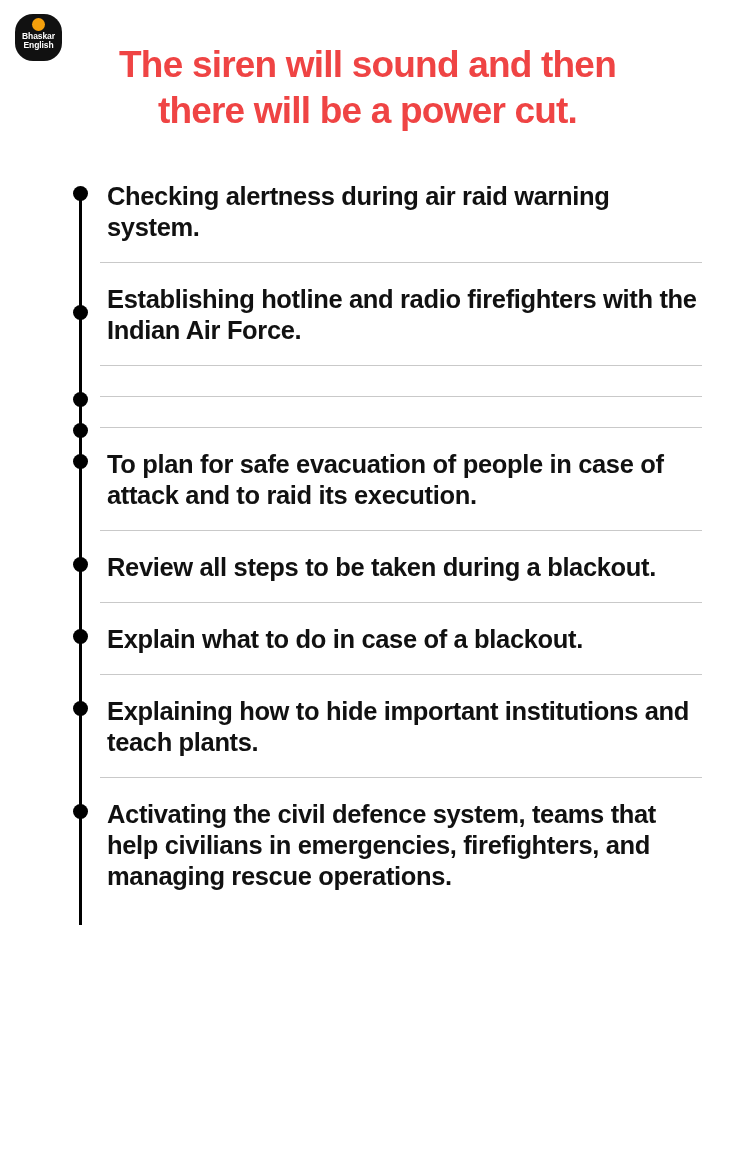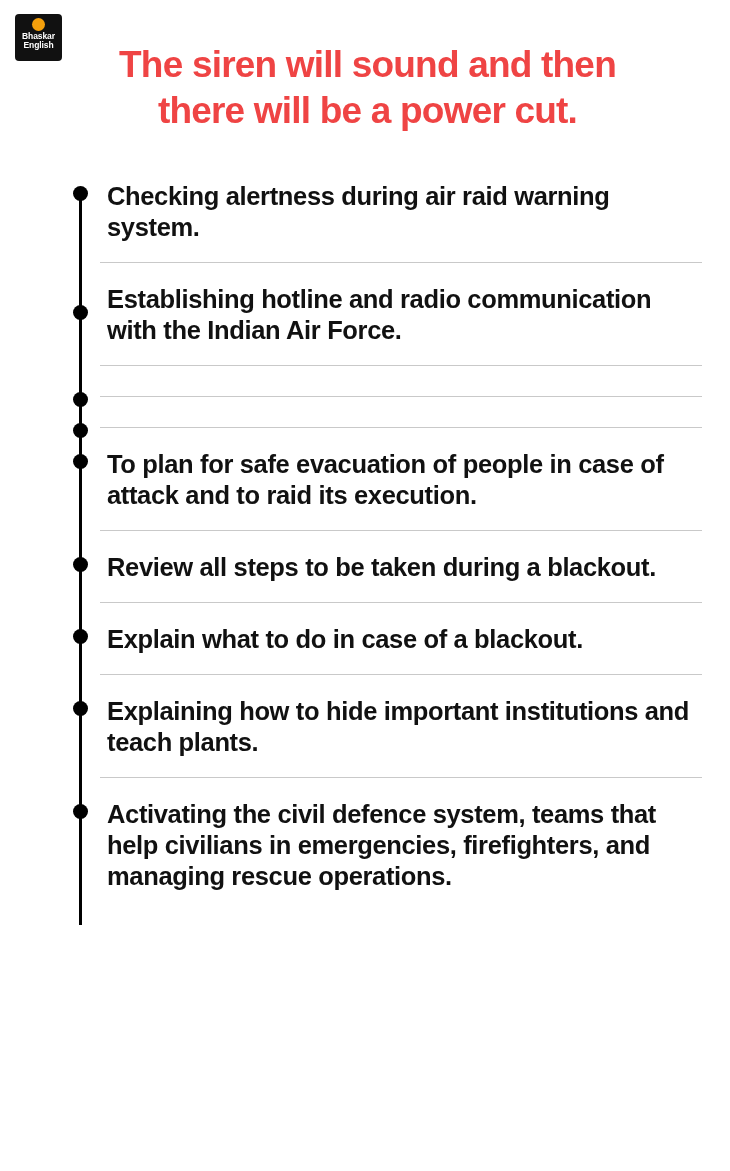--- a/index.html
+++ b/index.html
@@ -25,21 +25,21 @@
     height: 150px;
   }
 
   .logo {
     position: absolute;
     left: 15px;
     top: 14px;
     width: 47px;
     height: 47px;
     background: #111111;
-    border-radius: 4px;
+    border-radius: 18px;
     display: flex;
     flex-direction: column;
     align-items: center;
     justify-content: flex-start;
     padding-top: 4px;
     overflow: hidden;
   }
 
   .logo-sun {
     width: 13px;
@@ -153,21 +153,21 @@
 <div class="timeline">
   <div class="timeline-axis" style="top: 21.5px; height: 731px;"></div>
   <div id="timeline-items">
       <div class="tl-item">
         <div class="tl-dot top"></div>
         <div class="tl-text">Checking alertness during air raid warning system.</div>
       </div>
       <div class="tl-sep"></div>
       <div class="tl-item">
         <div class="tl-dot center"></div>
-        <div class="tl-text">Establishing hotline and radio communication with the Indian Air Force.</div>
+        <div class="tl-text">Establishing hotline and radio firefighters with the Indian Air Force.</div>
       </div>
       <div class="tl-sep"></div>
       <div class="tl-item">
         <div class="tl-dot top"></div>
       </div>
       <div class="tl-sep"></div>
       <div class="tl-item">
         <div class="tl-dot top"></div>
       </div>
       <div class="tl-sep"></div>

